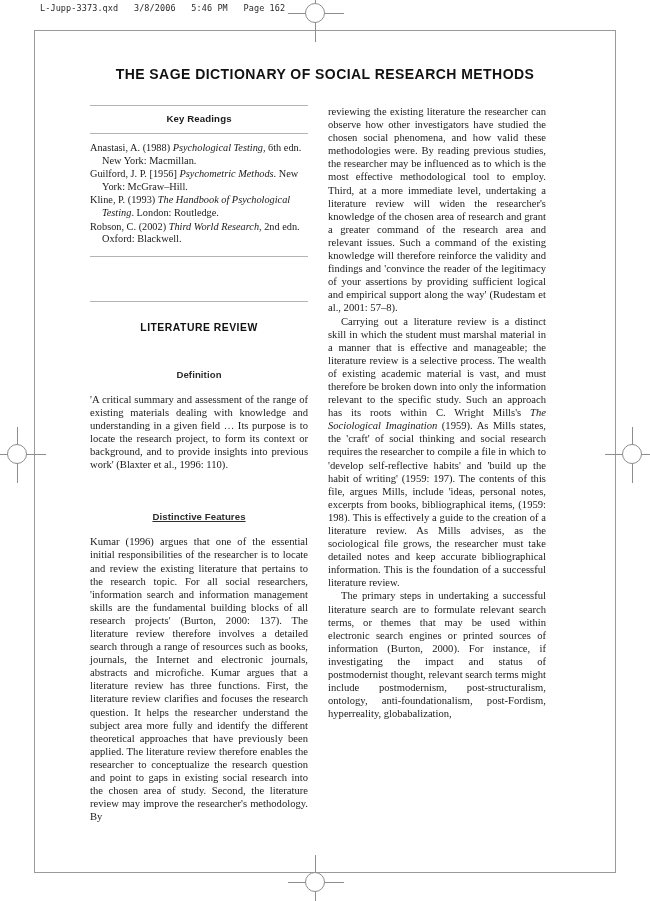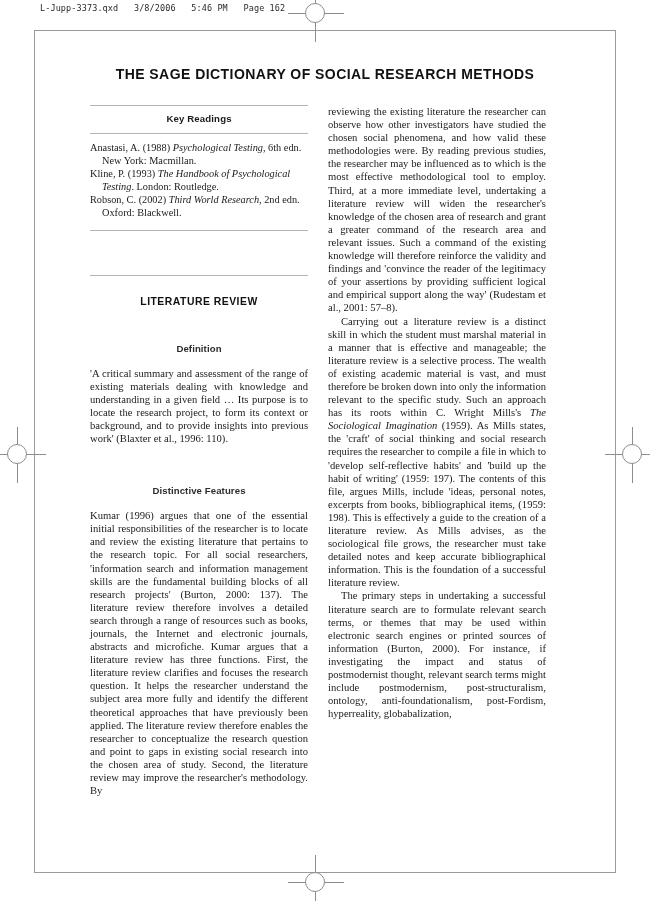--- a/index.html
+++ b/index.html
@@ -151,21 +151,21 @@
   .sub-title {
     text-align: center;
     font-family: "Liberation Sans", sans-serif;
     font-weight: bold;
     font-size: 9.6px;
     letter-spacing: 0.1px;
     margin-top: 36px;
     margin-bottom: 13px;
     color: #2d2d2d;
   }
-  .sub-title.spaced { margin-top: 40px; }
+  .sub-title.spaced { margin-top: 40px; text-decoration: underline; }
 
   p.body {
     font-size: 10.6px;
     line-height: 13.1px;
     text-align: justify;
     margin: 0;
     color: #1a1a1a;
   }
   p.body.indent { text-indent: 13px; }
   p.body i { font-style: italic; }
@@ -220,20 +220,21 @@
   <div class="columns">
 
     <div class="col">
 
       <div class="keybox">
         <div class="keybox-title">Key Readings</div>
         <div class="kb-top-rule"></div>
 
         <p class="ref"><span>Anastasi, A. (1988) </span><i>Psychological Testing</i><span>, 6th edn. New York: Macmillan.</span></p>
 
+        <p class="ref"><span>Guilford, J. P. [1956] </span><i>Psychometric Methods</i><span>. New York: McGraw–Hill.</span></p>
 
         <p class="ref"><span>Kline, P. (1993) </span><i>The Handbook of Psychological Testing</i><span>. London: Routledge.</span></p>
 
         <p class="ref"><span>Robson, C. (2002) </span><i>Third World Research</i><span>, 2nd edn. Oxford: Blackwell.</span></p>
       </div>
 
       <div class="entry-rule"></div>
 
       <div class="entry-title">LITERATURE REVIEW</div>
 

